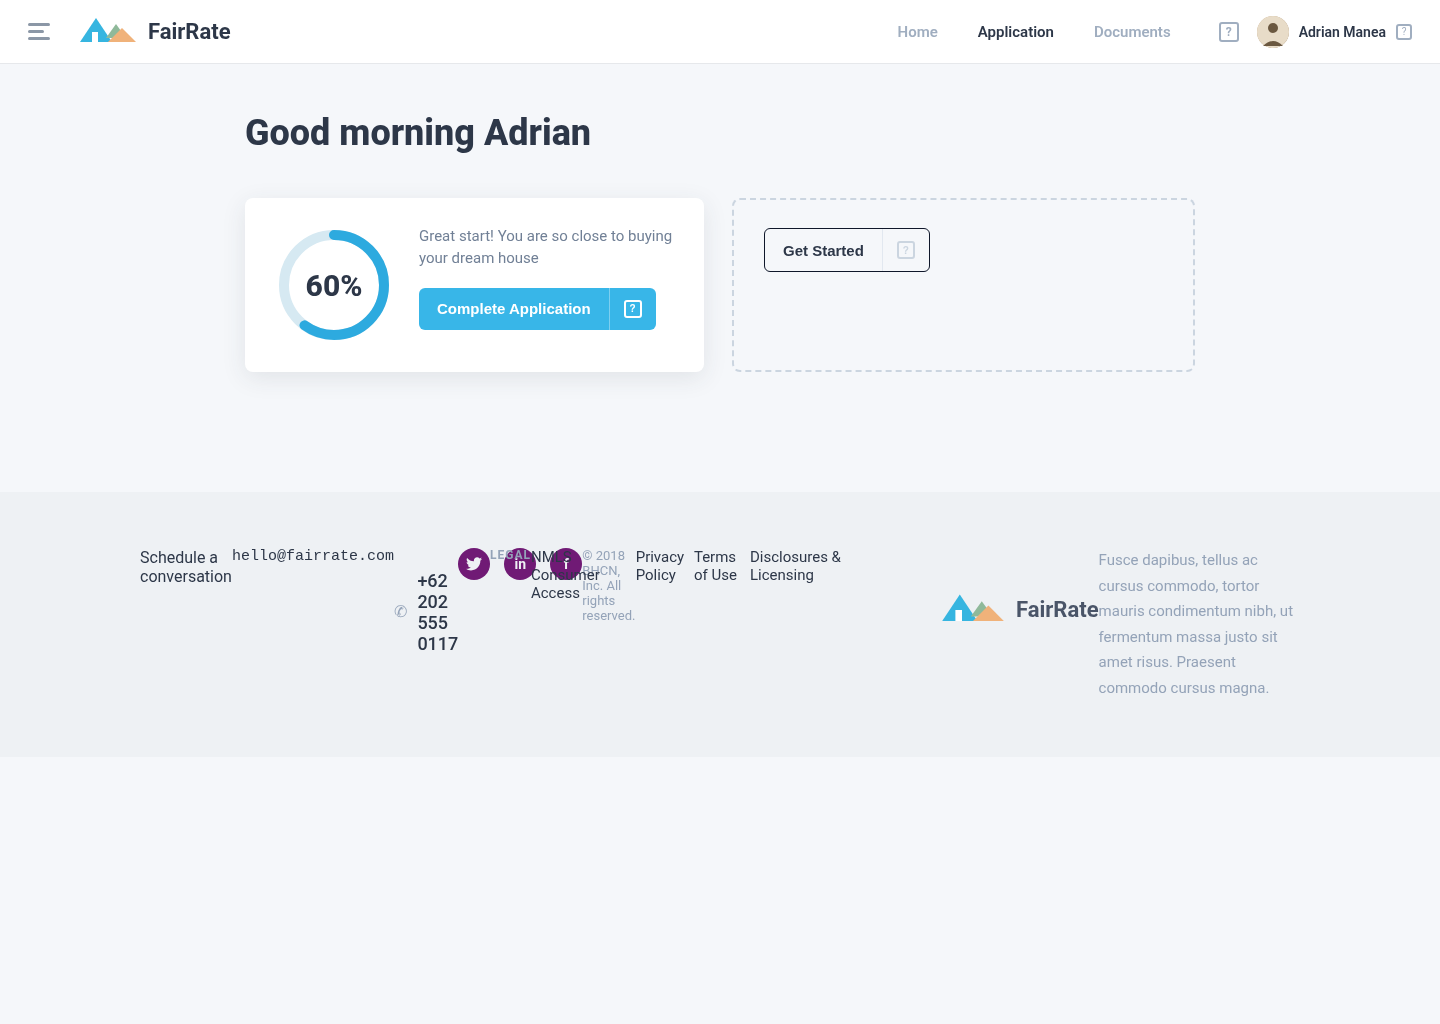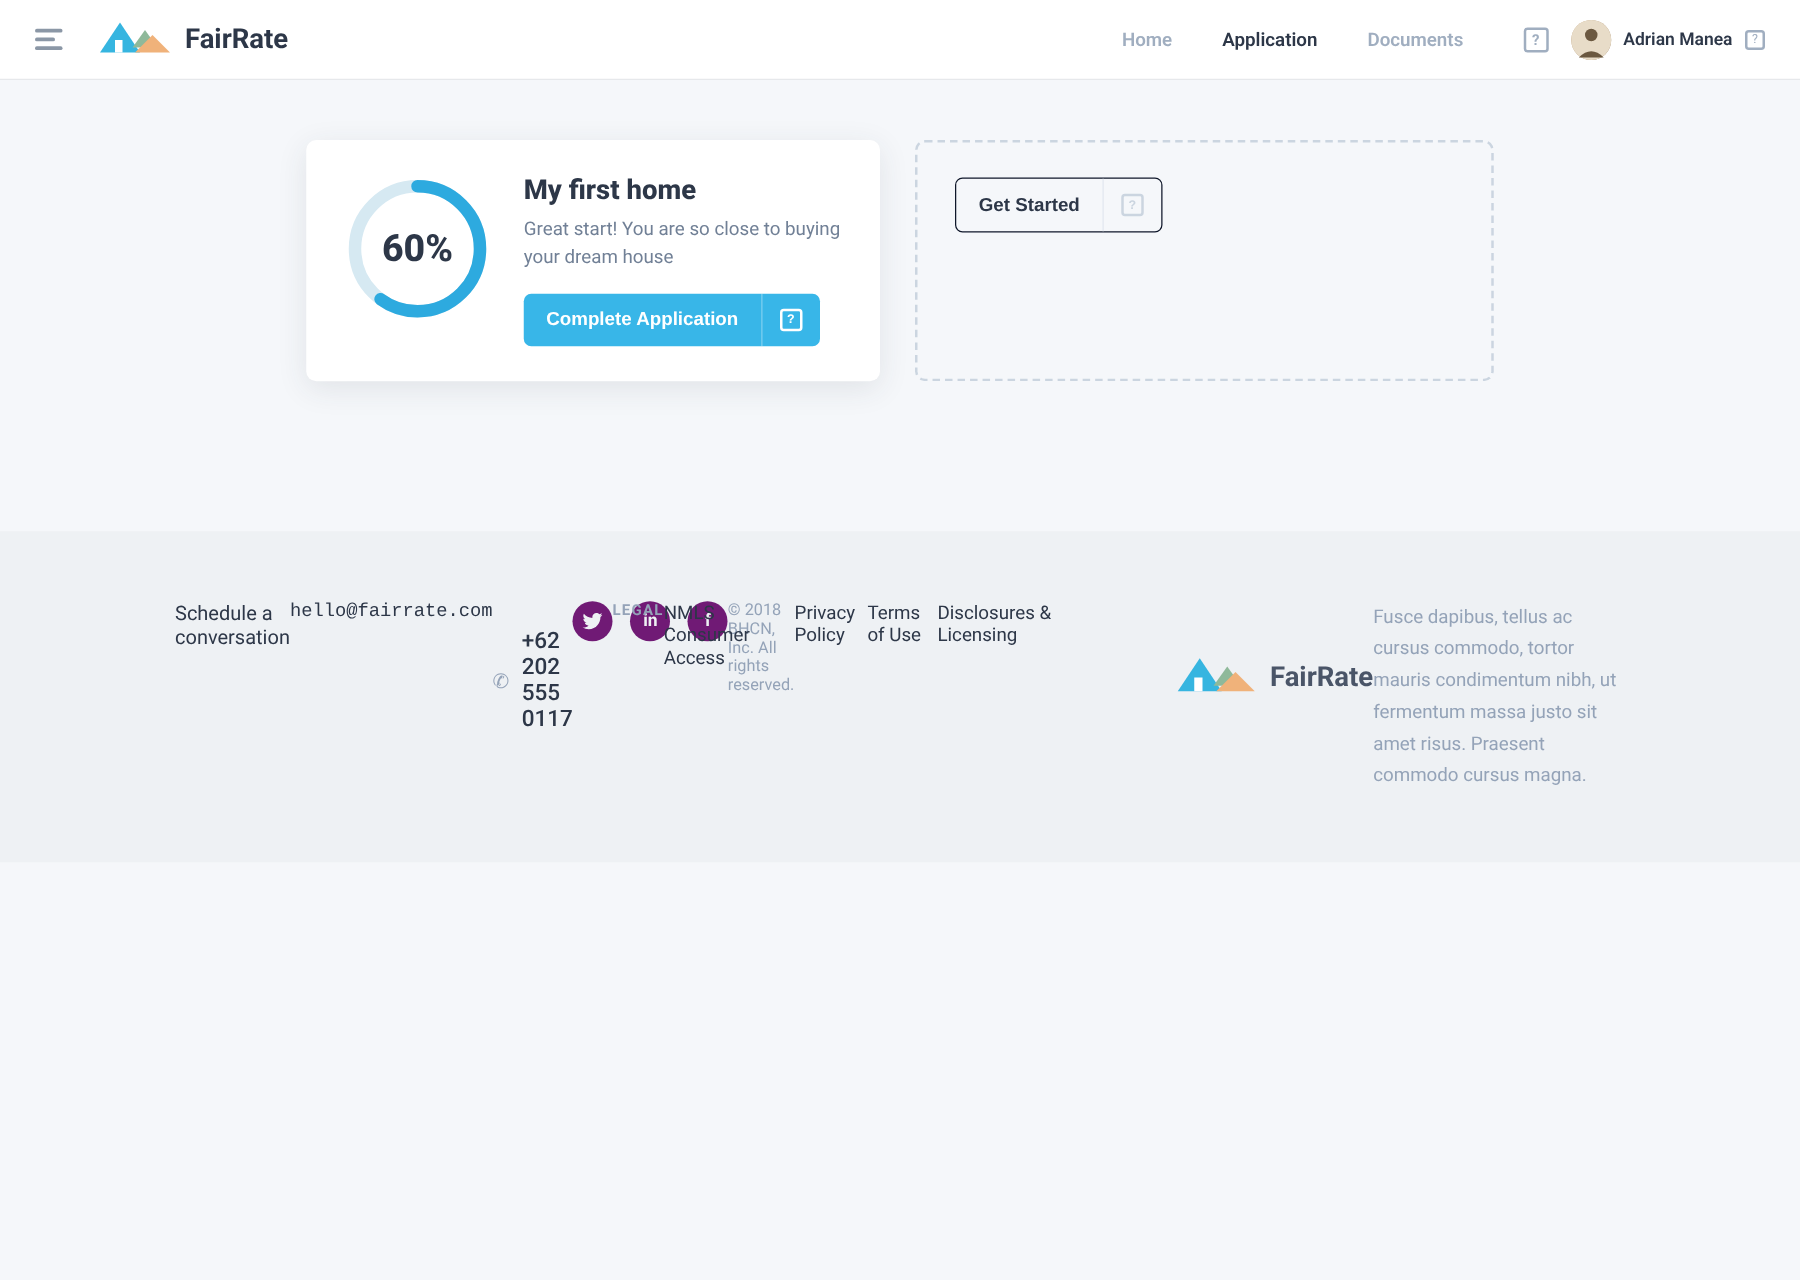--- a/index.html
+++ b/index.html
@@ -129,32 +129,32 @@
           </svg>
       </div>
       <span class="user-name">Adrian Manea</span>
       <div class="chevron-box">?</div>
     </div>
   </div>
 </header>
 
 <main class="main">
   <div class="container">
+    <h1 class="greeting">Good morning Adrian</h1>
     <div class="cards">
 
       <div class="card solid">
         <div class="progress-ring">
           <svg width="118" height="118">
             <circle cx="59" cy="59" r="50" stroke="#d6e9f2" stroke-width="10" fill="none"></circle>
             <circle cx="59" cy="59" r="50" stroke="#2daadf" stroke-width="10" fill="none" stroke-dasharray="314" stroke-dashoffset="125.6" stroke-linecap="round"></circle>
           </svg>
           <div class="progress-text">60%</div>
         </div>
         <div class="card-body">
-          <h3>My first home</h3>
           <p>Great start! You are so close to buying your dream house</p>
           <button class="btn btn-primary">
             <span class="btn-label">Complete Application</span>
             <span class="btn-icon">
                 <span class="box">?</span>
               </span>
           </button>
         </div>
       </div>
 

